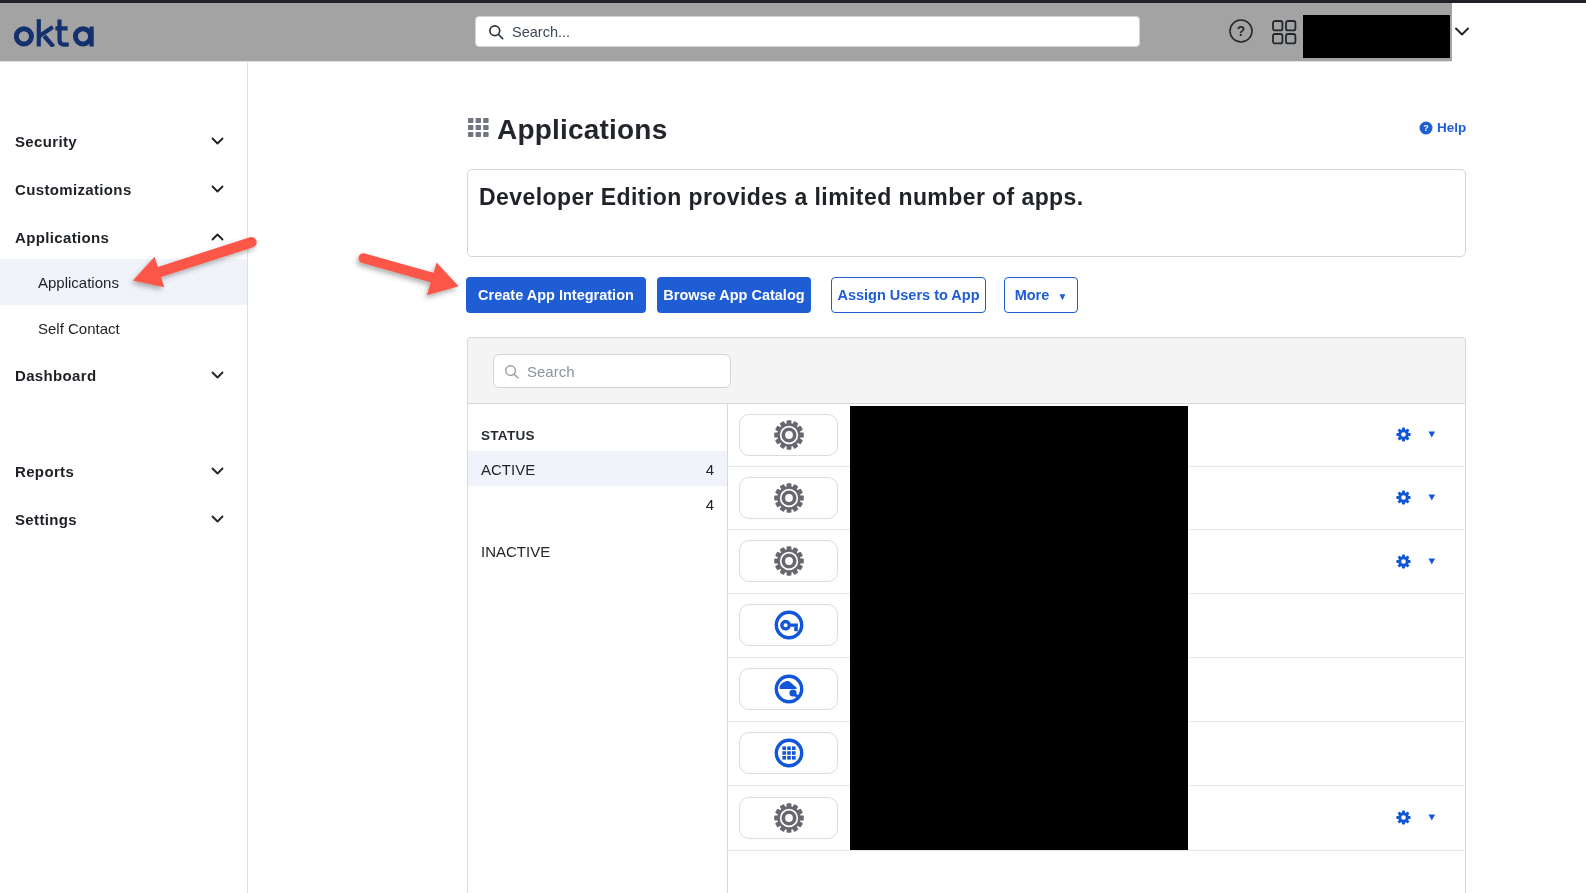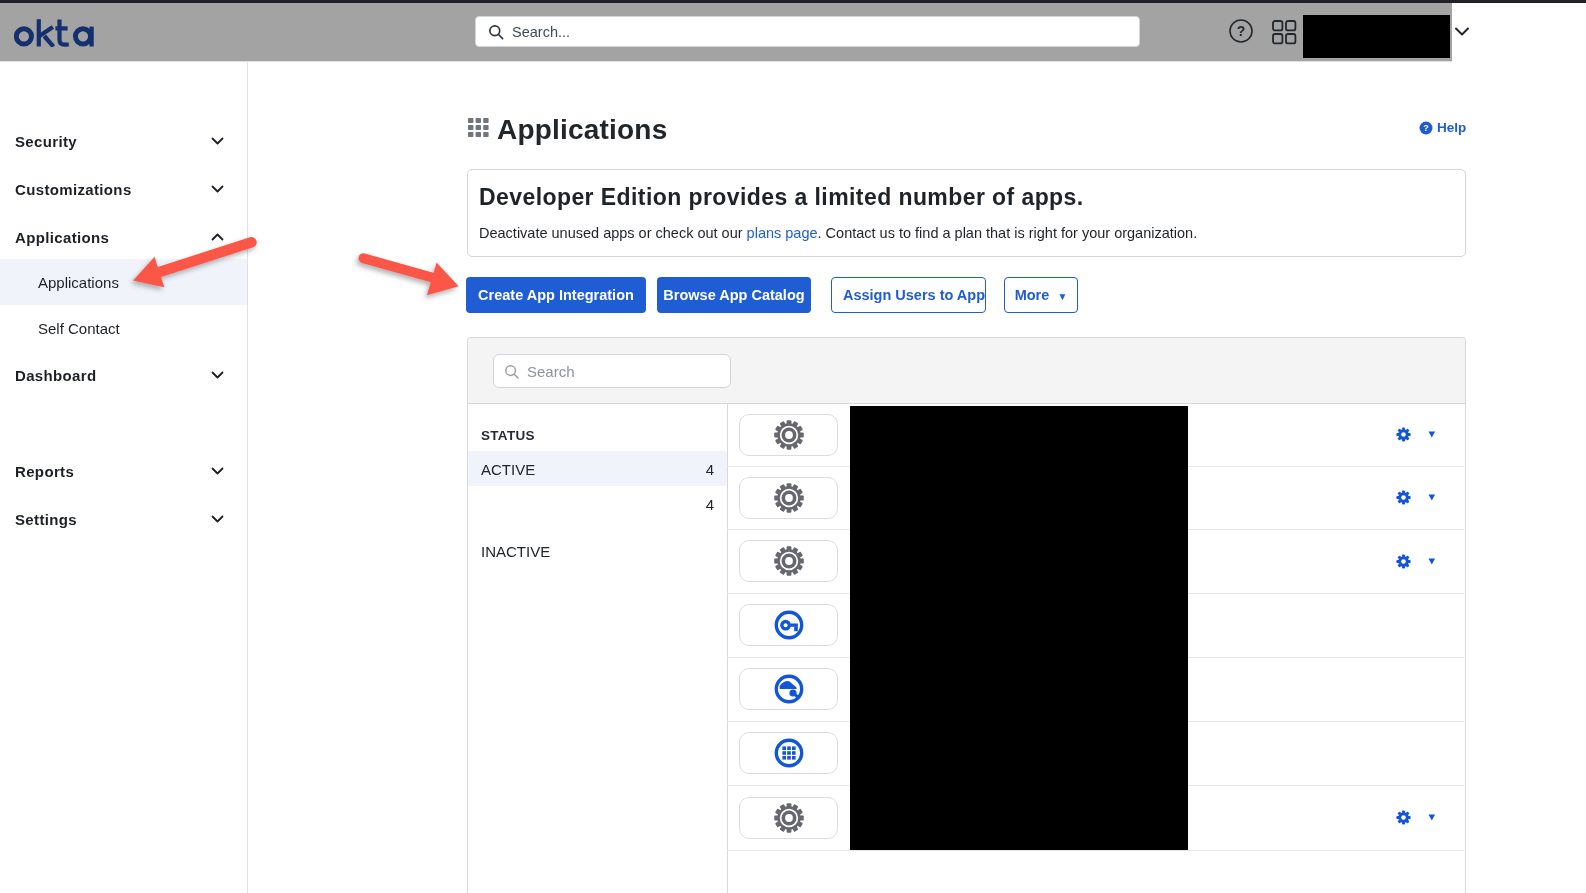--- a/index.html
+++ b/index.html
@@ -44,21 +44,21 @@
   #infobox p { position:absolute; left:11px; top:55px; font-size:14.5px; color:#1f2227; }
   #infobox a { color:#1e5dd3; text-decoration:none; }
 
   .btn { position:absolute; top:277px; height:36px; border-radius:4px; font-size:14.5px;
     font-weight:bold; text-align:center; }
   .btn .l { position:absolute; left:0; right:0; top:50%; transform:translateY(-50%); }
   .bfill { background:#1e5dd3; color:#fff; }
   .bline { background:#fff; border:1px solid #1e5dd3; color:#1e5dd3; }
   #btn1 { left:466px; width:180px; }
   #btn2 { left:657px; width:154px; }
-  #btn3 { left:831px; width:155px;text-align:right; }
+  #btn3 { left:831px; width:155px; }
   #btn4 { left:1004px; width:74px; }
 
   
   #tablebox { left:467px; top:337px; width:999px; height:556px; border:1px solid #d6d8dc;
     border-bottom:none; border-radius:4px 4px 0 0; background:#fff;padding-left:40px; }
   #toolbar { position:absolute; left:0; top:0; width:997px; height:66px; background:#f4f4f5;
     border-bottom:1px solid #d6d8dc; border-radius:4px 4px 0 0; }
   #tsearch { position:absolute; left:25px; top:16px; width:238px; height:34px;
     background:#fff; border:1px solid #d2d4da; border-radius:6px; }
   #tsearch .ph { position:absolute; left:33px; top:8px; font-size:15px; color:#8d929c; }
@@ -250,21 +250,20 @@
   <div id="helpLink" class="abs">
     <svg class="abs" style="left:0; top:1px;" width="14" height="14" viewBox="0 0 14 14">
       <circle cx="7" cy="7" r="6.5" fill="#1e5dd3"></circle>
       <text x="7" y="10.2" text-anchor="middle" font-size="9" font-weight="bold" fill="#fff" font-family="Liberation Sans">?</text>
     </svg>
     <span style="position:absolute; left:18px; top:0;">Help</span>
   </div>
 
   <div id="infobox" class="abs">
     <h2>Developer Edition provides a limited number of apps.</h2>
-    <p>Deactivate unused apps or check out our <a href="#">plans page</a>. Contact us to find a plan that is right for your organization.</p>
   </div>
 
   <div id="btn1" class="btn bfill">
       <span class="l">Create App Integration</span>
     </div>
   <div id="btn2" class="btn bfill">
       <span class="l">Browse App Catalog</span>
     </div>
   <div id="btn3" class="btn bline">
       <span class="l">Assign Users to App</span>

